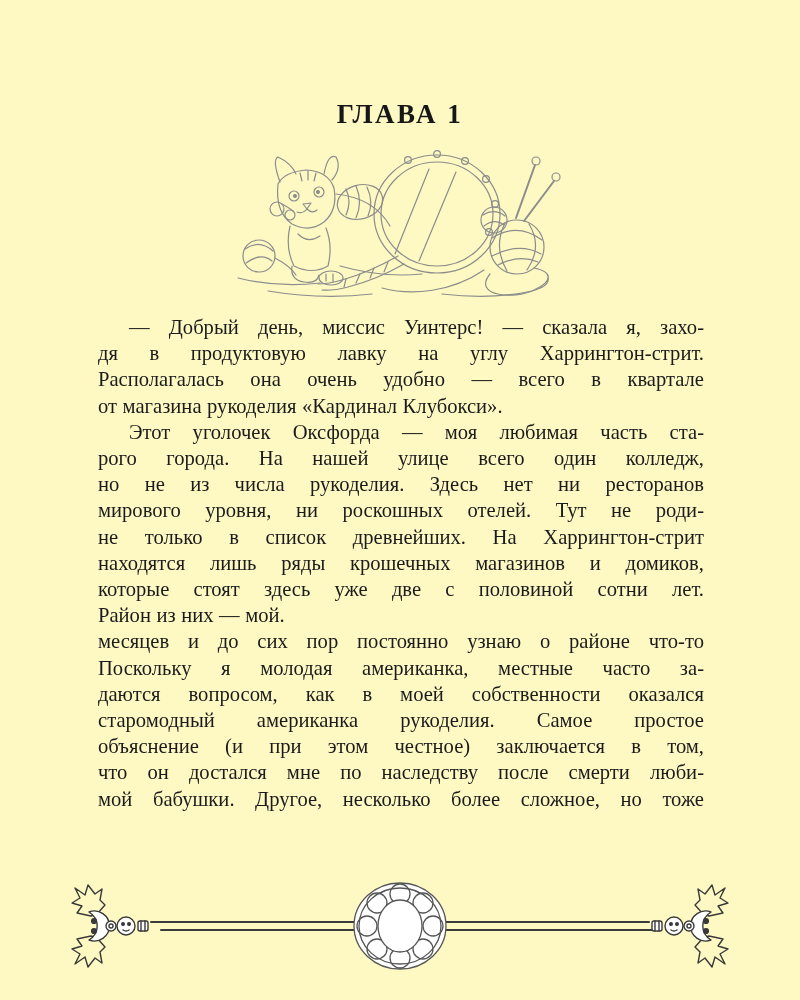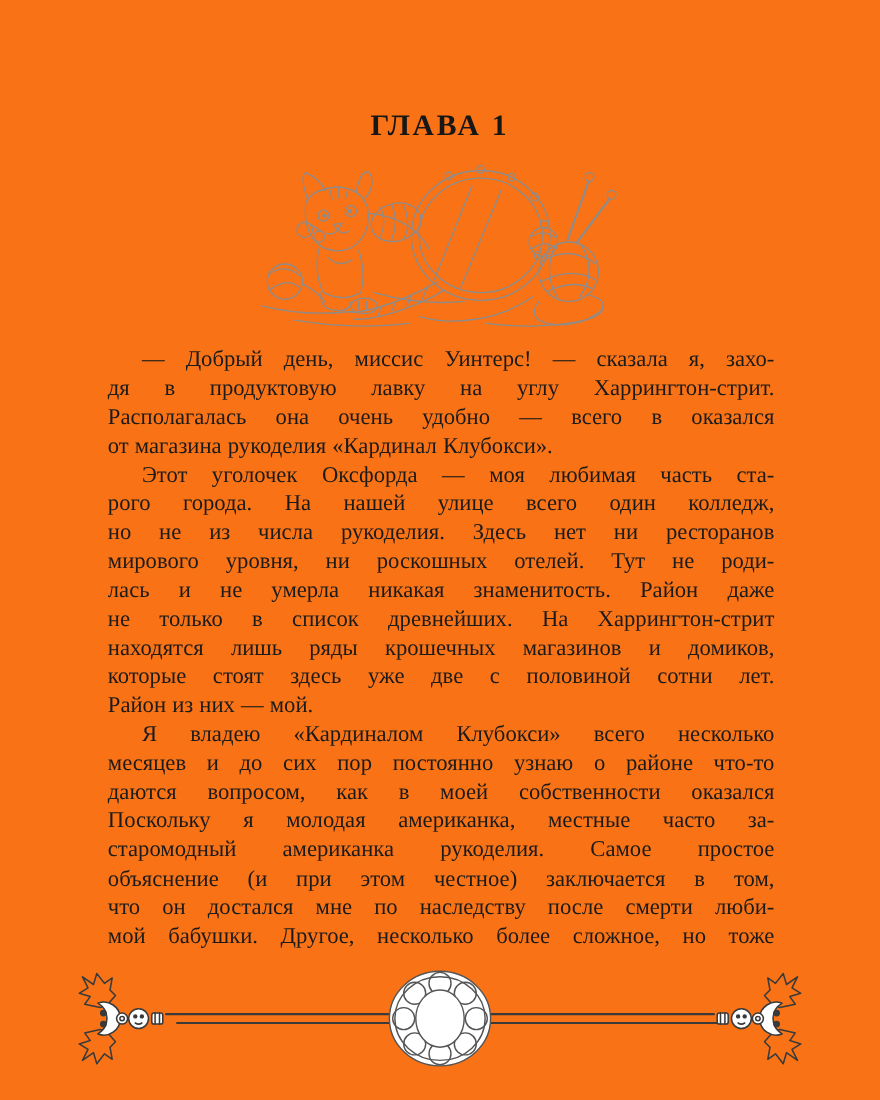--- a/index.html
+++ b/index.html
@@ -1,20 +1,20 @@
 <!DOCTYPE html>
 <html><head>
 <meta charset="utf-8">
 <style>
   html, body { margin: 0; padding: 0; background: #ffffff; }
   .page {
     position: relative;
     width: 800px;
     height: 1000px;
-    background: #f97316;
+    background: #fef9c3;
     overflow: hidden;
     font-family: "Liberation Serif", serif;
     color: #1e1e1e;
   }
   .chapter-title {
     position: absolute;
     top: 99px;
     left: 0;
     width: 100%;
     margin: 0;
@@ -148,39 +148,37 @@
 
       <path d="M252,122 C220,144 180,148 150,140"></path>
       <path d="M258,126 C240,148 282,152 302,142 C320,134 322,124 302,120"></path>
     </svg>
   </div>
 
   <div class="body-text" id="body-text">
       <div class="para">
         <div class="tline indent">— Добрый день, миссис Уинтерс! — сказала я, захо-</div>
         <div class="tline">дя в продуктовую лавку на углу Харрингтон-стрит.</div>
-        <div class="tline">Располагалась она очень удобно — всего в оказался</div>
+        <div class="tline">Располагалась она очень удобно — всего в квартале</div>
         <div class="tline lastline">от магазина рукоделия «Кардинал Клубокси».</div>
       </div>
       <div class="para">
         <div class="tline indent">Этот уголочек Оксфорда — моя любимая часть ста-</div>
         <div class="tline">рого города. На нашей улице всего один колледж,</div>
         <div class="tline">но не из числа рукоделия. Здесь нет ни ресторанов</div>
         <div class="tline">мирового уровня, ни роскошных отелей. Тут не роди-</div>
-        <div class="tline">лась и не умерла никакая знаменитость. Район даже</div>
         <div class="tline">не только в список древнейших. На Харрингтон-стрит</div>
         <div class="tline">находятся лишь ряды крошечных магазинов и домиков,</div>
         <div class="tline">которые стоят здесь уже две с половиной сотни лет.</div>
         <div class="tline lastline">Район из них — мой.</div>
       </div>
       <div class="para">
-        <div class="tline indent">Я владею «Кардиналом Клубокси» всего несколько</div>
         <div class="tline">месяцев и до сих пор постоянно узнаю о районе что-то</div>
+        <div class="tline">Поскольку я молодая американка, местные часто за-</div>
         <div class="tline">даются вопросом, как в моей собственности оказался</div>
-        <div class="tline">Поскольку я молодая американка, местные часто за-</div>
         <div class="tline">старомодный американка рукоделия. Самое простое</div>
         <div class="tline">объяснение (и при этом честное) заключается в том,</div>
         <div class="tline">что он достался мне по наследству после смерти люби-</div>
         <div class="tline">мой бабушки. Другое, несколько более сложное, но тоже</div>
       </div>
     </div>
 
   <div class="footer-orn">
     <svg width="800" height="115" viewBox="0 0 800 115" fill="none" stroke="#3a3a3a" stroke-width="1.4" stroke-linecap="round" stroke-linejoin="round">
       <defs>

